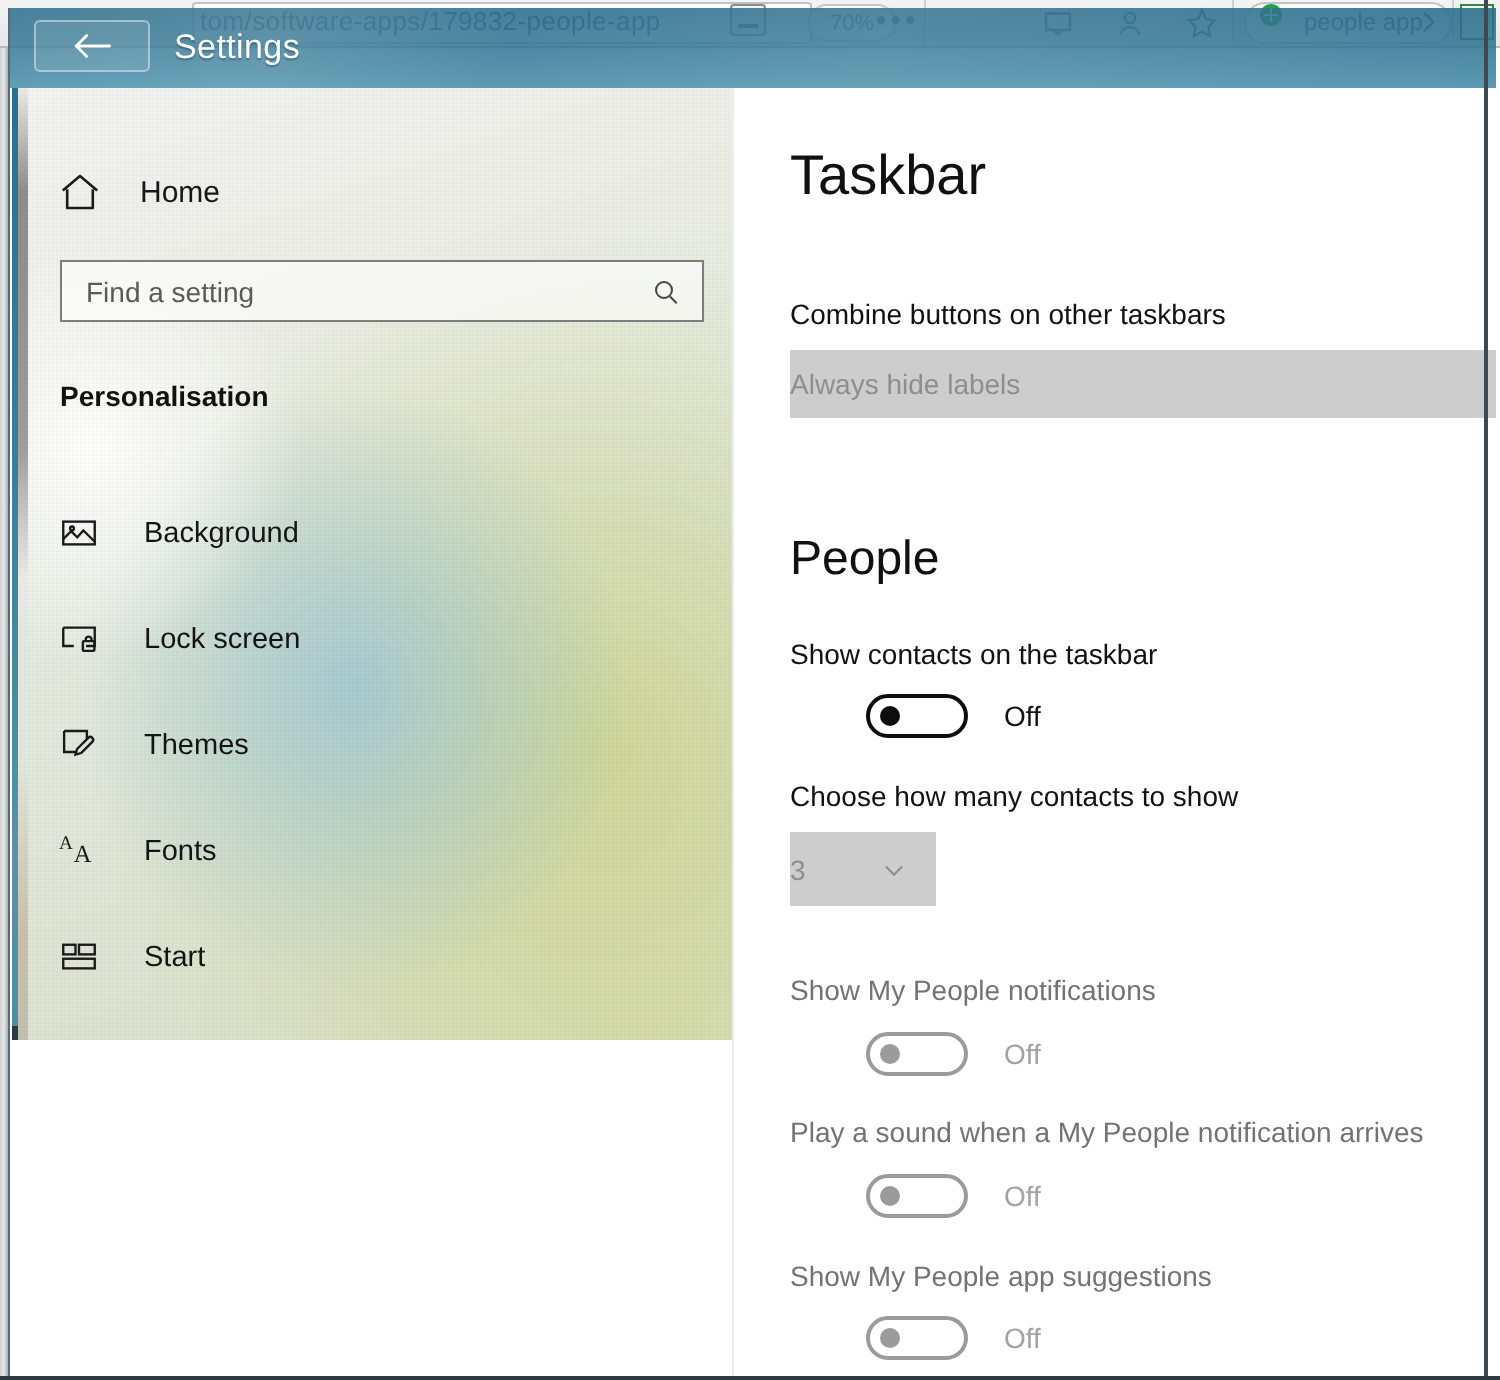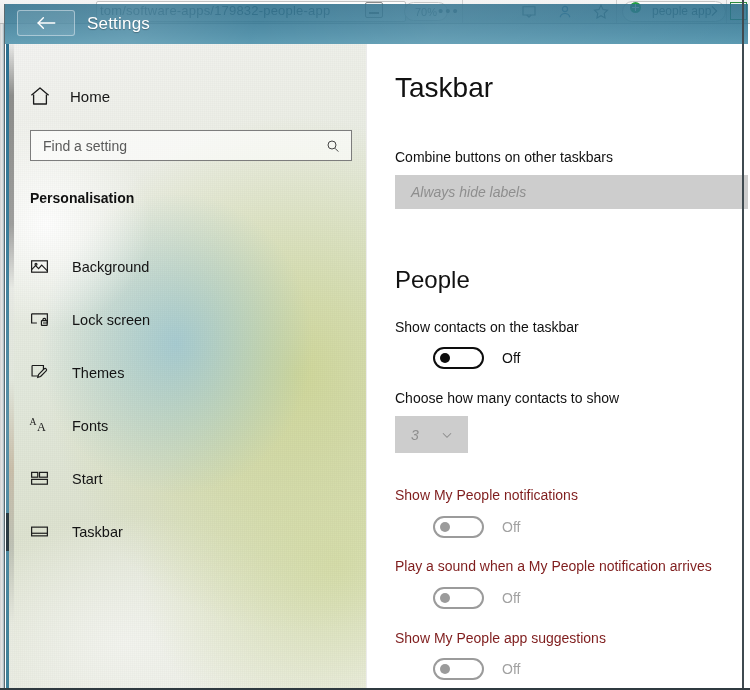--- a/index.html
+++ b/index.html
@@ -149,21 +149,21 @@
     position: absolute; left: 82px; top: 10px;
     font-size: 17px; color: #ffffff;
     letter-spacing: .2px;
     text-shadow: 0 1px 1px rgba(0,0,0,.28);
   }
 
   
   .sidebar {
     position: absolute;
     left: 1px; top: 40px;
-    width: 360px; height: 644px;
+    width: 360px; height: 476px;
     overflow: hidden;
     background: #f0f1ee;
     z-index: 6;
   }
   .acrylic {
     position:absolute; left:0; top:0; width:360px; height:644px;
     background:
       radial-gradient(ellipse 150px 150px at 40px 180px, rgba(255,255,255,.95) 0%, rgba(255,255,255,0) 70%),
       radial-gradient(ellipse 190px 210px at 170px 300px, rgba(150,196,216,.75) 0%, rgba(150,196,216,0) 72%),
       radial-gradient(ellipse 320px 330px at 290px 330px, rgba(206,214,150,.95) 0%, rgba(206,214,150,0) 78%),
@@ -256,29 +256,29 @@
   .main-inner { position:relative; width:382px; height:644px; }
 
   .page-title {
     position:absolute; left:28px; top:28px;
     font-size: 28px; color:#111; font-weight: normal;
   }
 
   .field-label {
     position:absolute; font-size:14px; color:#111; white-space:nowrap;
   }
-  .field-label.disabled { color:#7f1d1d; }
+  .field-label.disabled { color:#737373; }
 
   .combo {
     position:absolute;
     background:#cdcdcd;
     display:flex; align-items:center;
     cursor: default;
   }
-  .combo .combo-value { margin-left:16px; font-size:14px; color:#8e8e8e;font-style:italic; }
+  .combo .combo-value { font-size:14px; color:#8e8e8e; }
   .combo .combo-chevron { position:absolute; right:14px; width:14px; height:14px; color:#8e8e8e; }
 
   .section-title {
     position:absolute; left:28px;
     font-size:24px; color:#111;
   }
 
   .toggle-row { position:absolute; display:flex; align-items:center;padding-left:38px; }
   .toggle {
     width: 51px; height: 22px;

